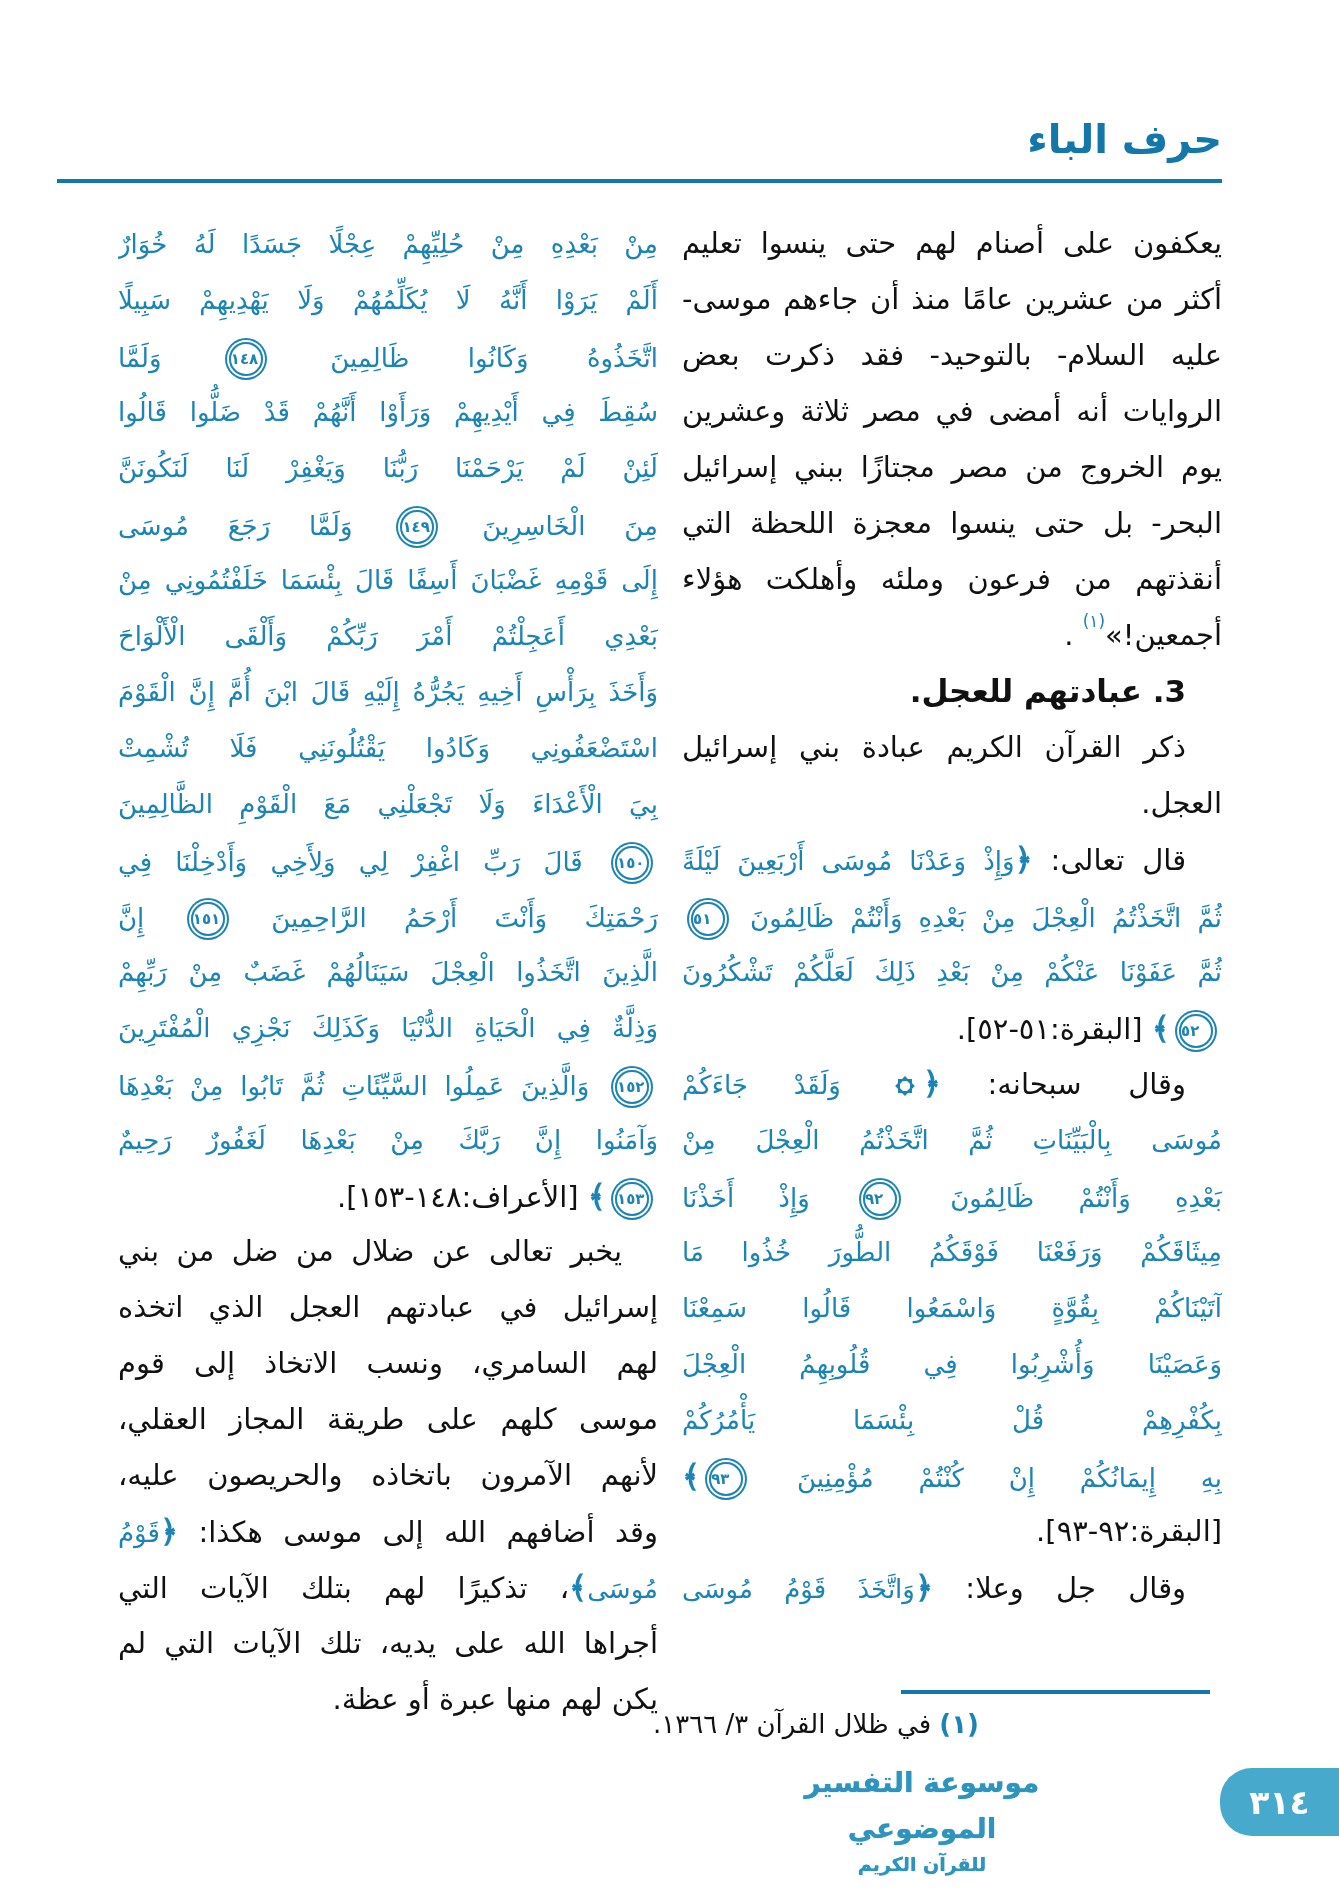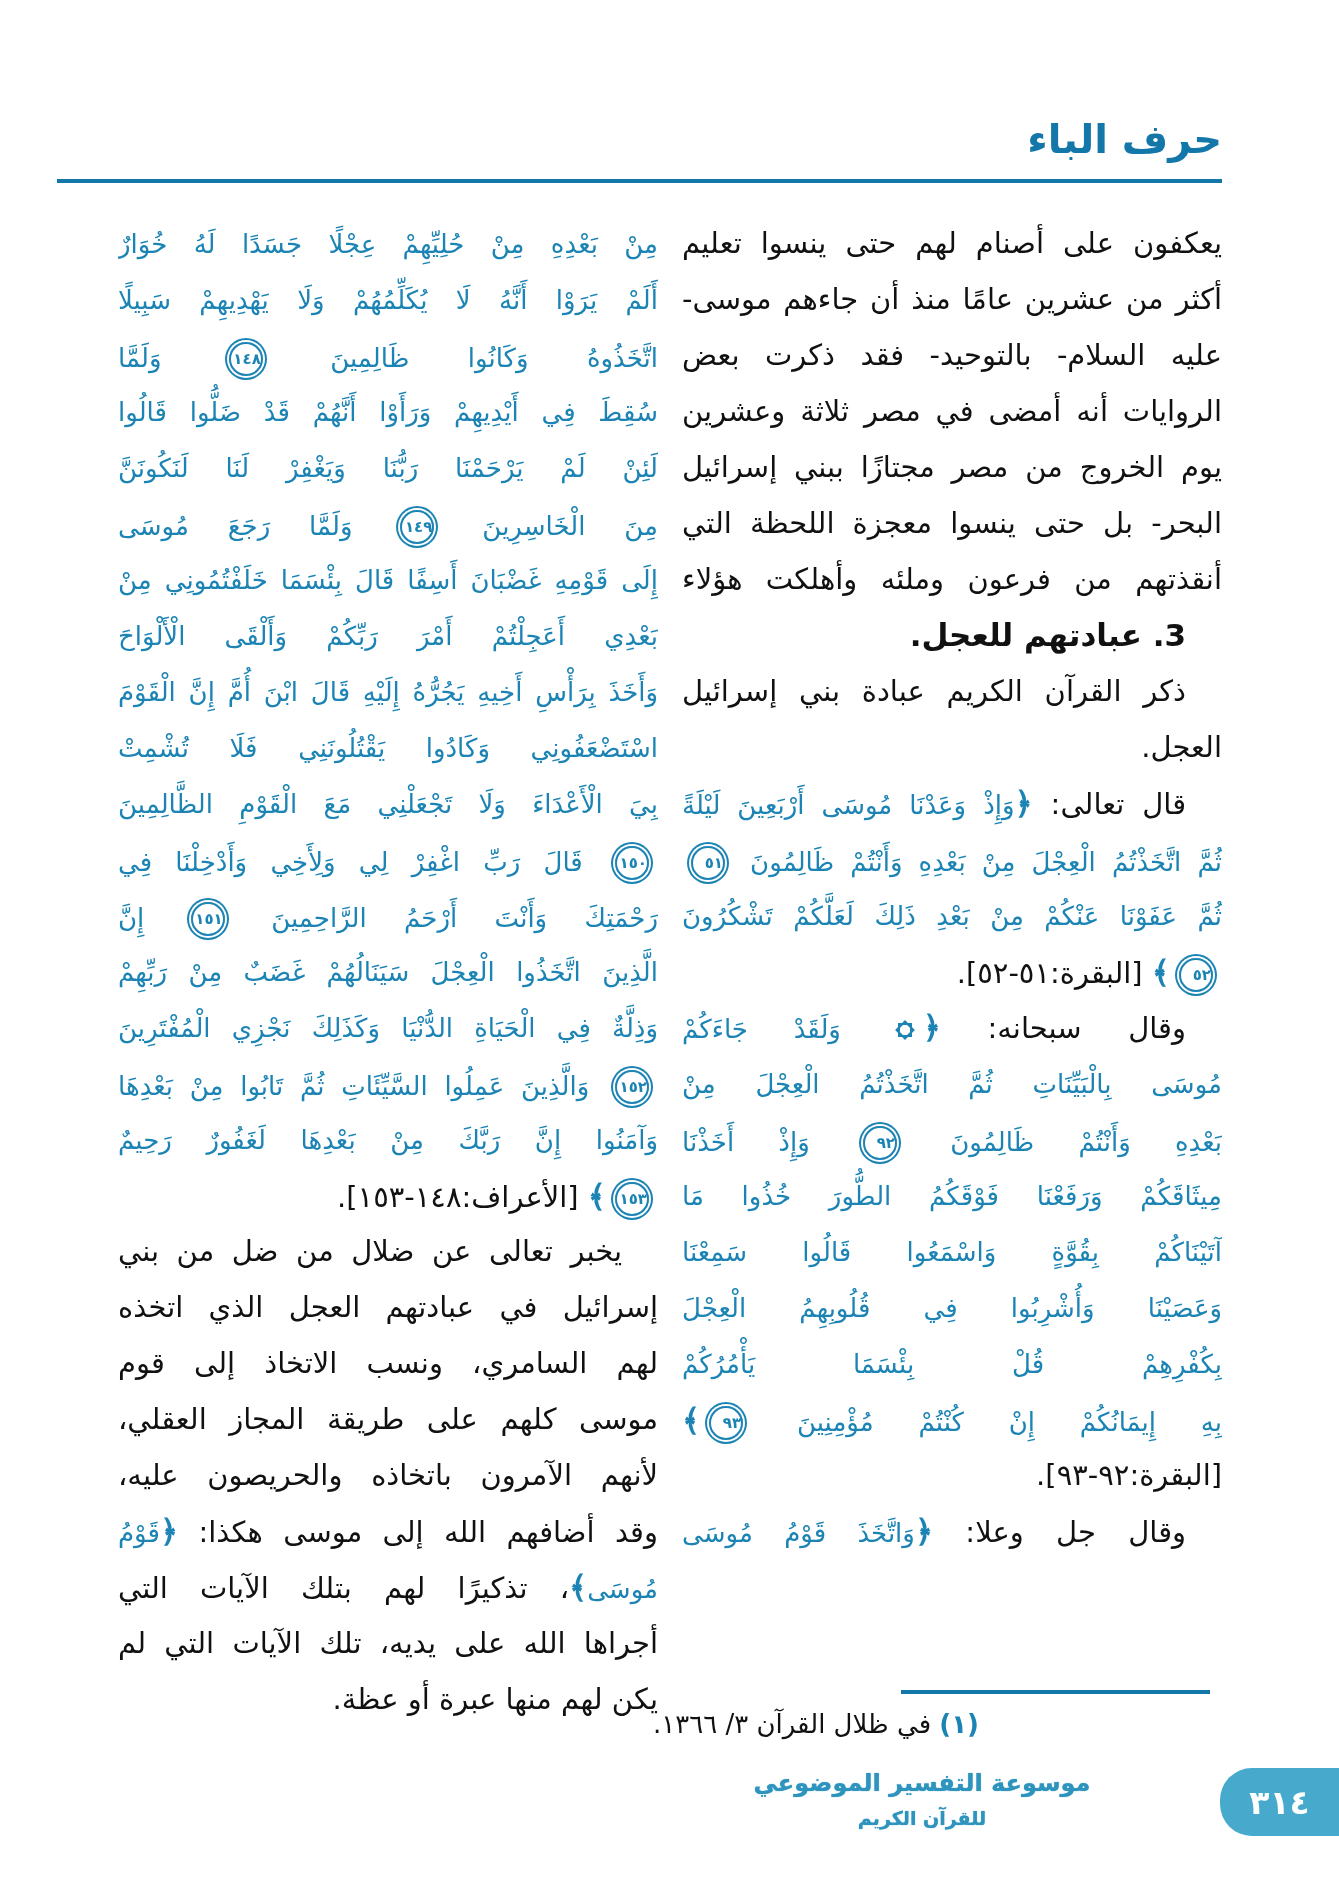--- a/index.html
+++ b/index.html
@@ -35,25 +35,25 @@
     text-align:justify;text-align-last:justify;
     font-size:29px;color:var(--ink);
   }
   .line.end{text-align:right;text-align-last:right;}
   .line.ind{padding-right:36px;}
   .line.heading{font-weight:bold;font-size:31px;}
   .quran{color:var(--blue);font-size:26px;font-weight:500;}
   .body-txt{color:var(--ink);}
   .qb{color:var(--blue);font-size:31px;font-weight:bold;}
   .medallion{
-    display:inline-flex;align-items:center;justify-content:flex-start;
+    display:inline-flex;align-items:center;justify-content:flex-end;
     width:34px;height:34px;border-radius:50%;
     border:2px solid var(--blue);
     box-shadow:0 0 0 2px #ffffff,0 0 0 4px var(--blue);
-    margin:15px 9px;vertical-align:middle;padding-left:15px;
+    margin:15px 9px;vertical-align:middle;
   }
   .medallion span{font-size:15px;font-weight:bold;color:var(--blue);line-height:1;}
   .rub{
     display:inline-block;width:18px;height:18px;position:relative;
     margin:0 9px;vertical-align:middle;
   }
   .rub::before,.rub::after{
     content:"";position:absolute;inset:2px;border:2px solid var(--blue);
   }
   .rub::after{transform:rotate(45deg);}
@@ -64,21 +64,21 @@
   }
   .footnote{
     position:absolute;top:1700px;right:126px;width:560px;
     font-size:26px;line-height:48px;text-align:left;color:var(--ink);
   }
   .footnote .marker{color:var(--blue);font-weight:bold;}
   .publisher-logo{
     position:absolute;top:1760px;left:742px;width:360px;
     text-align:center;color:#2e94bd;
   }
-  .logo-l1{font-size:24px;font-weight:bold;letter-spacing:-2px;line-height:46px;
+  .logo-l1{font-size:28px;font-weight:bold;letter-spacing:-2px;line-height:46px;
     text-shadow:0 0 1px #2e94bd;text-align:center;}
   .logo-l2{font-size:19px;font-weight:bold;line-height:24px;
     text-shadow:0 0 1px #2e94bd;}
   .page-badge{
     position:absolute;top:1768px;right:0;width:119px;height:68px;
     background:var(--badge);border-radius:32px 0 0 32px;
     display:flex;align-items:center;justify-content:center;
   }
   .page-badge .num{color:#ffffff;font-size:33px;font-weight:bold;}
 </style>
@@ -90,20 +90,21 @@
 
 <div class="columns">
   <div class="col">
       <div class="line"><span class="body-txt">يعكفون على أصنام لهم حتى ينسوا تعليم</span></div>
       <div class="line"><span class="body-txt">أكثر من عشرين عامًا منذ أن جاءهم موسى-</span></div>
       <div class="line"><span class="body-txt">عليه السلام- بالتوحيد- فقد ذكرت بعض</span></div>
       <div class="line"><span class="body-txt">الروايات أنه أمضى في مصر ثلاثة وعشرين</span></div>
       <div class="line"><span class="body-txt">يوم الخروج من مصر مجتازًا ببني إسرائيل</span></div>
       <div class="line"><span class="body-txt">البحر- بل حتى ينسوا معجزة اللحظة التي</span></div>
       <div class="line"><span class="body-txt">أنقذتهم من فرعون وملئه وأهلكت هؤلاء</span></div>
+      <div class="line end"><span class="body-txt">أجمعين!»</span><sup class="fref">(١)</sup><span class="body-txt"> .</span></div>
       <div class="line end ind heading"><span class="body-txt">3. عبادتهم للعجل.</span></div>
       <div class="line ind"><span class="body-txt">ذكر القرآن الكريم عبادة بني إسرائيل</span></div>
       <div class="line end"><span class="body-txt">العجل.</span></div>
       <div class="line ind"><span class="body-txt">قال تعالى: </span><span class="qb">﴿</span><span class="quran">وَإِذْ وَعَدْنَا مُوسَى أَرْبَعِينَ لَيْلَةً</span></div>
       <div class="line"><span class="quran">ثُمَّ اتَّخَذْتُمُ الْعِجْلَ مِنْ بَعْدِهِ وَأَنْتُمْ ظَالِمُونَ </span><span class="medallion">
           <span>٥١</span>
         </span></div>
       <div class="line"><span class="quran">ثُمَّ عَفَوْنَا عَنْكُمْ مِنْ بَعْدِ ذَلِكَ لَعَلَّكُمْ تَشْكُرُونَ</span></div>
       <div class="line end"><span class="medallion">
           <span>٥٢</span>

